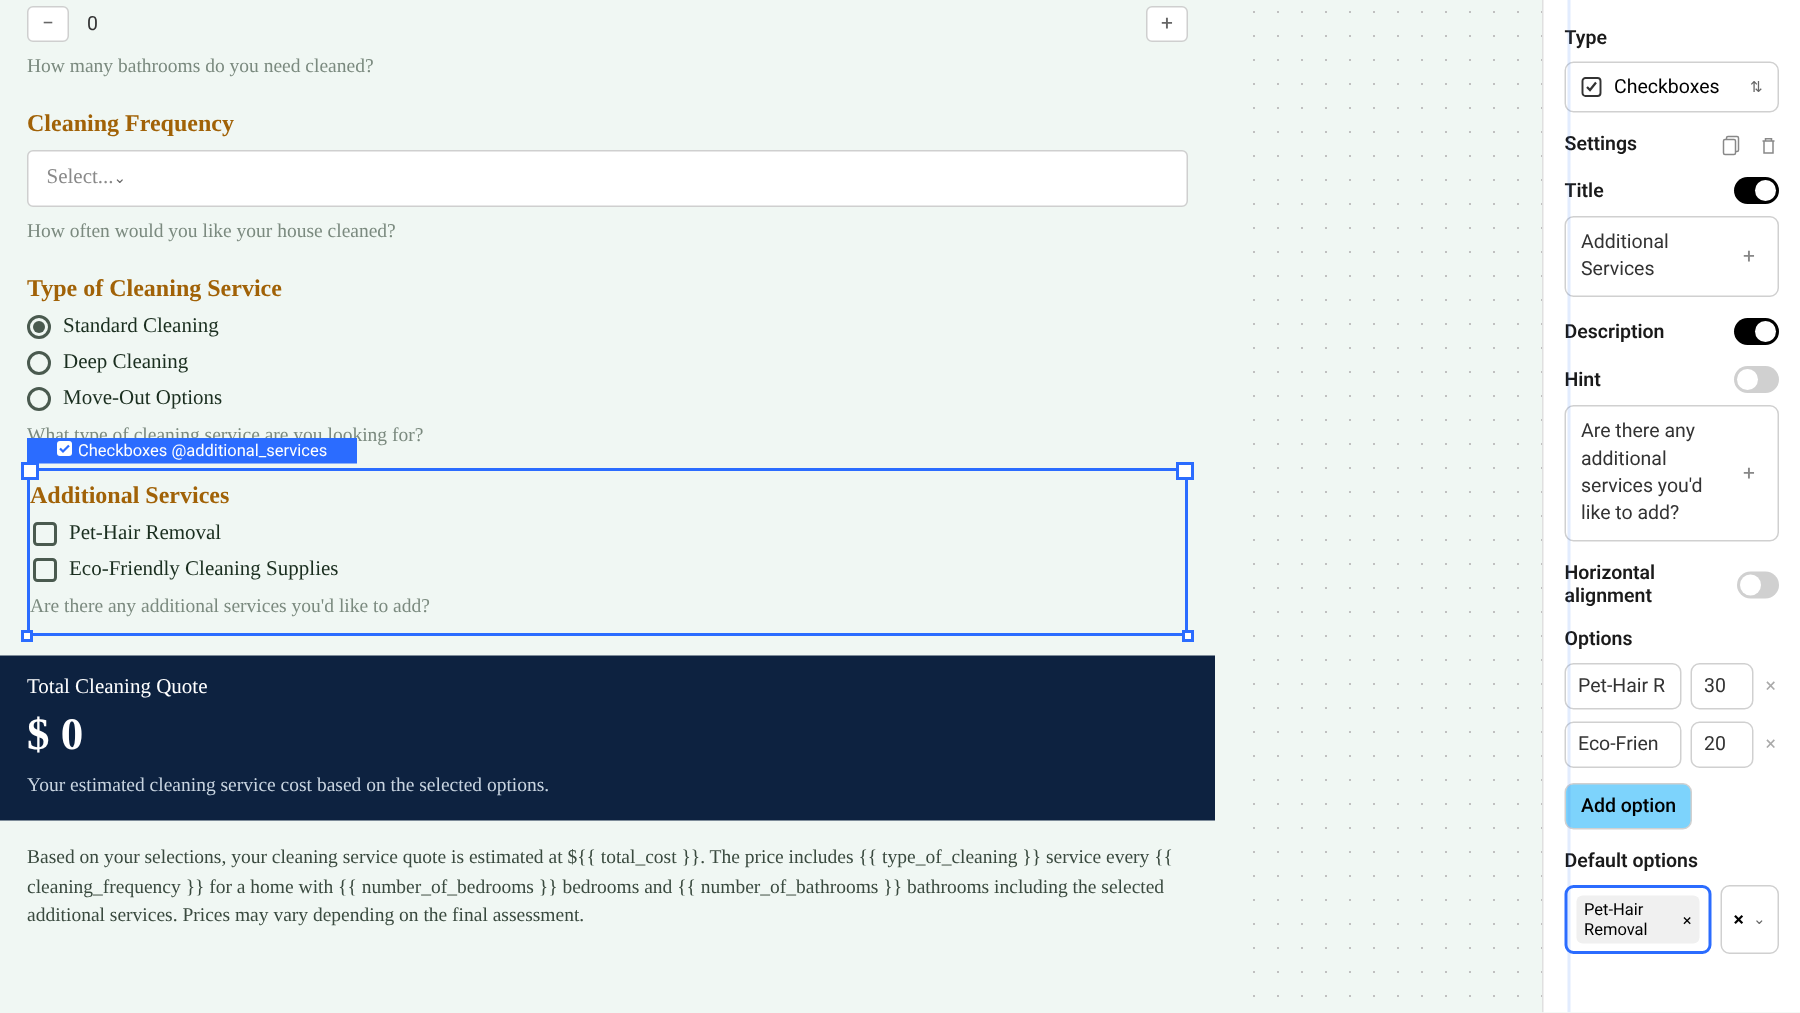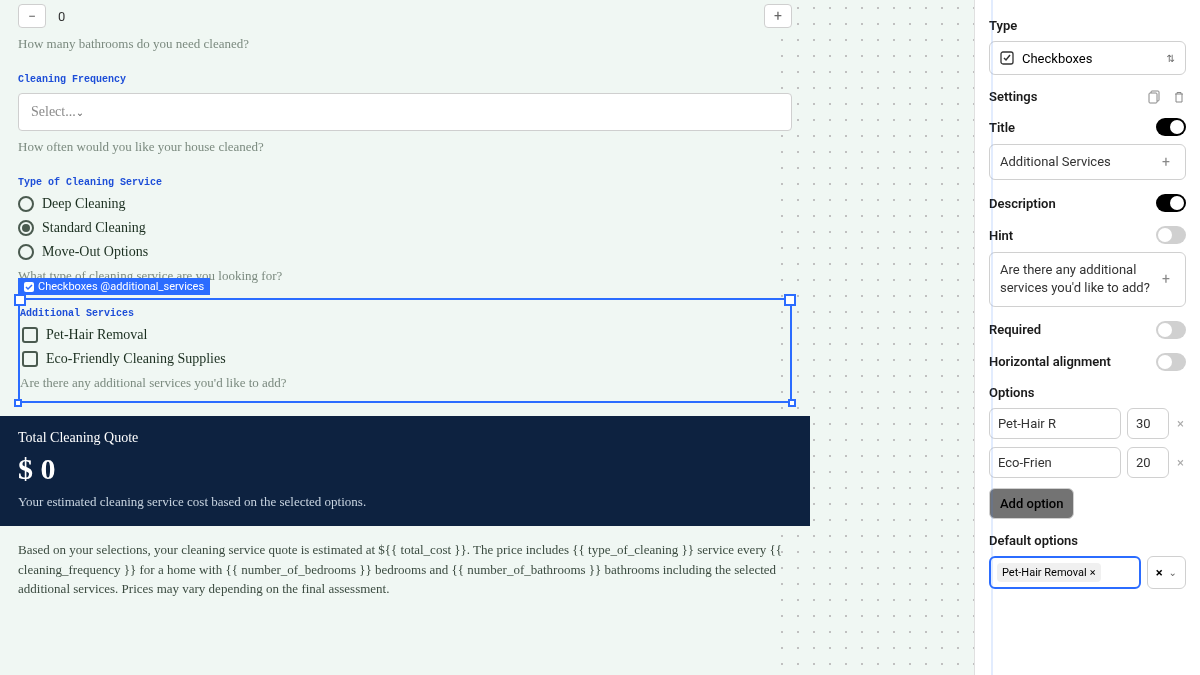--- a/index.html
+++ b/index.html
@@ -4,42 +4,42 @@
 <style>
 *{box-sizing:border-box;margin:0;padding:0;font-family:-apple-system,BlinkMacSystemFont,"Segoe UI",Roboto,sans-serif}
 body{display:flex;width:1200px;height:675px;overflow:hidden;background:#f0f7f3}
 .canvas{flex:1;position:relative;background:#f0f7f3}
 .dotted-bg{position:absolute;top:0;right:0;width:200px;height:100%;background-image:radial-gradient(circle,#c0c0c0 1px,transparent 1px);background-size:16px 16px}
 .form-area{position:relative;width:810px;padding:0 18px 18px}
 .stepper-row{display:flex;align-items:center;gap:6px;margin-top:4px}
 .step-btn{width:28px;height:24px;border:1px solid #cfcfcf;border-radius:4px;background:#fff;display:flex;align-items:center;justify-content:center;cursor:pointer;font-size:14px;color:#666}
 .step-input{flex:1;height:24px;border:none;background:transparent;padding:0 6px;font-size:13px;color:#333}
 .help-text{font-size:13px;color:#7b8a7f;margin-top:8px;font-family:Georgia,serif}
-.field-label{font-size:10px;font-weight:700;color:#1d4ed8;margin-top:22px;font-family:Liberation Mono, monospace}
+.field-label{font-size:16px;font-weight:700;color:#a16207;margin-top:22px;font-family:Liberation Serif, serif}
 .select-box{width:100%;height:38px;border:1px solid #cfcfcf;border-radius:4px;background:#fff;margin-top:8px;display:flex;align-items:center;padding:0 12px;cursor:pointer}
 .select-placeholder{color:#8a8a8a;font-size:14px;font-family:Georgia,serif}
 .radio-row{display:flex;align-items:center;gap:8px;margin-top:8px}
 .radio{width:16px;height:16px;border:2px solid #4a5a4f;border-radius:50%;display:flex;align-items:center;justify-content:center}
 .radio.checked::after{content:"";width:8px;height:8px;background:#4a5a4f;border-radius:50%}
 .radio-label{font-size:14px;color:#1a2e1f;font-family:Georgia,serif}
 .selected-block{position:relative;border:2px solid #2b6cff;margin-top:14px;padding:8px 0 10px}
 .selected-block::before,.selected-block::after{content:"";position:absolute;width:8px;height:8px;background:#fff;border:2px solid #2b6cff}
 .selected-block::before{top:-6px;left:-6px}
 .selected-block::after{top:-6px;right:-6px}
 .sel-corner-bl,.sel-corner-br{position:absolute;width:8px;height:8px;background:#fff;border:2px solid #2b6cff;bottom:-6px}
 .sel-corner-bl{left:-6px}.sel-corner-br{right:-6px}
-.block-tag{position:absolute;top:-22px;left:-2px;background:#2b6cff;color:#fff;font-size:11px;padding:2px 6px;display:flex;align-items:center;gap:4px}
+.block-tag{position:absolute;top:-22px;left:-2px;background:#2b6cff;color:#fff;font-size:11px;padding:2px 20px;display:flex;gap:4px}
 .checkbox-row{display:flex;align-items:center;gap:8px;margin-top:8px;padding:0 2px}
 .checkbox{width:16px;height:16px;border:2px solid #4a5a4f;border-radius:3px}
 .quote-box{background:#0d2240;color:#fff;margin:13px -18px 0;padding:14px 18px 16px}
 .quote-title{font-size:14px;font-weight:400;font-family:Georgia,serif}
 .quote-amount{font-size:30px;font-weight:700;font-family:Georgia,serif;margin-top:6px}
 .quote-desc{font-size:13px;color:#c8d4e0;margin-top:8px;font-family:Georgia,serif}
 .summary-text{font-size:13px;color:#3a4a3f;margin-top:14px;line-height:1.5;font-family:Georgia,serif}
-.panel{width:226px;background:#fff;border-left:1px solid #e0e0e0;padding:12px 14px;overflow-y:auto;font-size:13px;position:relative}
+.panel{width:172px;background:#fff;border-left:1px solid #e0e0e0;padding:12px 14px;overflow-y:auto;font-size:13px;position:relative}
 .panel::before{content:"";position:absolute;left:16px;top:0;bottom:0;border-left:2px solid #3b82f6;opacity:.15}
 .panel-label{font-weight:600;color:#1a1a1a;margin-bottom:8px;margin-top:14px}
 .panel-label:first-child{margin-top:6px}
 .panel-select{width:100%;height:34px;border:1px solid #d0d0d0;border-radius:6px;display:flex;align-items:center;padding:0 10px;gap:8px;cursor:pointer;justify-content:space-between}
 .panel-select-left{display:flex;align-items:center;gap:8px}
 .panel-row{display:flex;align-items:center;justify-content:space-between;margin-top:14px}
 .panel-row-label{font-weight:600;color:#1a1a1a}
 .toggle{width:30px;height:18px;border-radius:9px;position:relative;cursor:pointer}
 .toggle.on{background:#000}
 .toggle.off{background:#d0d0d0}
@@ -47,21 +47,21 @@
 .toggle.on::after{right:2px}
 .toggle.off::after{left:2px}
 .panel-input{width:100%;border:1px solid #d0d0d0;border-radius:6px;padding:8px 10px;margin-top:8px;display:flex;align-items:center;justify-content:space-between;gap:6px;font-size:13px}
 .panel-input-text{flex:1;color:#333;line-height:1.4}
 .plus-btn{width:18px;height:18px;display:flex;align-items:center;justify-content:center;color:#888;font-size:14px}
 .icon-row{display:flex;gap:10px;color:#888}
 .option-row{display:flex;gap:6px;margin-top:8px;align-items:center}
 .option-input{flex:1;min-width:0;border:1px solid #d0d0d0;border-radius:6px;padding:7px 8px;font-size:13px;color:#333;overflow:hidden;white-space:nowrap}
 .option-val{width:42px;border:1px solid #d0d0d0;border-radius:6px;padding:7px 8px;font-size:13px;color:#333}
 .x-btn{color:#aaa;padding:0 2px;cursor:pointer}
-.add-btn{border:1px solid #d0d0d0;border-radius:6px;padding:7px 10px;background:#737373;font-size:13px;margin-top:10px;cursor:pointer;font-weight:500}
+.add-btn{border:1px solid #d0d0d0;border-radius:6px;padding:7px 10px;background:#7dd3fc;font-size:13px;margin-top:10px;cursor:pointer;font-weight:500}
 .default-sel{display:flex;gap:6px;margin-top:8px}
 .chip-box{flex:1;border:2px solid #2b6cff;border-radius:6px;padding:5px 6px;display:flex;align-items:center;gap:2px}
 .chip{background:#f0f0f0;border-radius:4px;padding:3px 5px;font-size:11px;display:flex;align-items:center;gap:3px}
 .chip-controls{border:1px solid #d0d0d0;border-radius:6px;padding:6px 8px;display:flex;align-items:center;gap:6px}
 .chevron{font-size:10px;color:#666}
 svg{display:block}
 </style>
 </head>
 <body>
 
@@ -78,26 +78,26 @@
 
     <div class="field-label">Cleaning Frequency</div>
     <div class="select-box">
       <span class="select-placeholder">Select...</span>
       <span class="chevron">⌄</span>
     </div>
     <div class="help-text">How often would you like your house cleaned?</div>
 
     <div class="field-label">Type of Cleaning Service</div>
     <div class="radio-row">
+        <div class="radio checked"></div>
+        <span class="radio-label">Standard Cleaning</span>
+      </div>
+    <div class="radio-row">
         <div class="radio"></div>
         <span class="radio-label">Deep Cleaning</span>
-      </div>
-    <div class="radio-row">
-        <div class="radio checked"></div>
-        <span class="radio-label">Standard Cleaning</span>
       </div>
     <div class="radio-row">
         <div class="radio"></div>
         <span class="radio-label">Move-Out Options</span>
       </div>
     <div class="help-text">What type of cleaning service are you looking for?</div>
 
     <div class="selected-block">
       <div class="sel-corner-bl"></div>
         <div class="sel-corner-br"></div>
@@ -172,24 +172,20 @@
 
   <div class="panel-row">
     <span class="panel-row-label">Hint</span>
     <div class="toggle off"></div>
   </div>
   <div class="panel-input">
     <span class="panel-input-text">Are there any additional services you'd like to add?</span>
     <span class="plus-btn">+</span>
   </div>
 
-  <div class="panel-row">
-    <span class="panel-row-label">Required</span>
-    <div class="toggle off"></div>
-  </div>
 
   <div class="panel-row">
     <span class="panel-row-label">Horizontal alignment</span>
     <div class="toggle off"></div>
   </div>
 
   <div class="panel-label">Options</div>
   <div class="option-row">
     <div class="option-input">Pet-Hair R</div>
     <div class="option-val">30</div>

